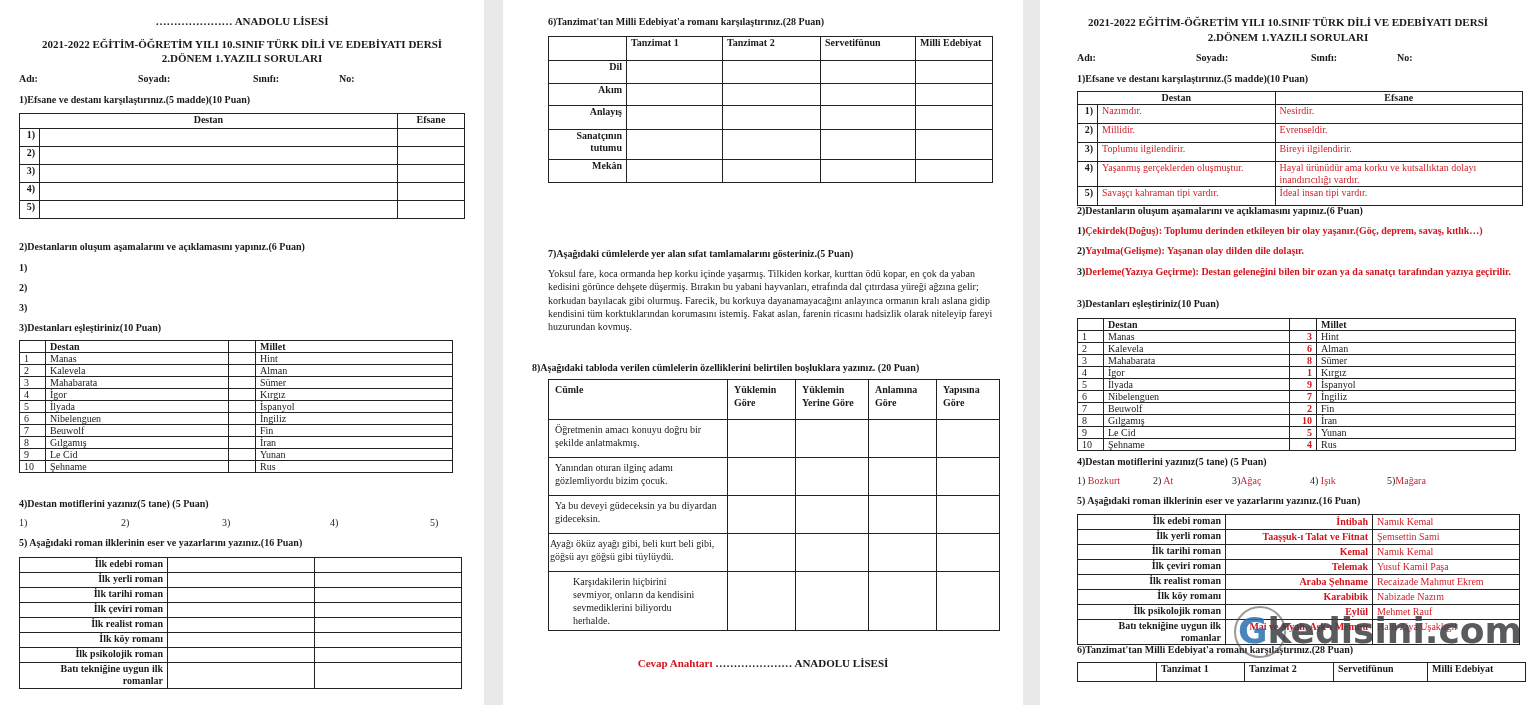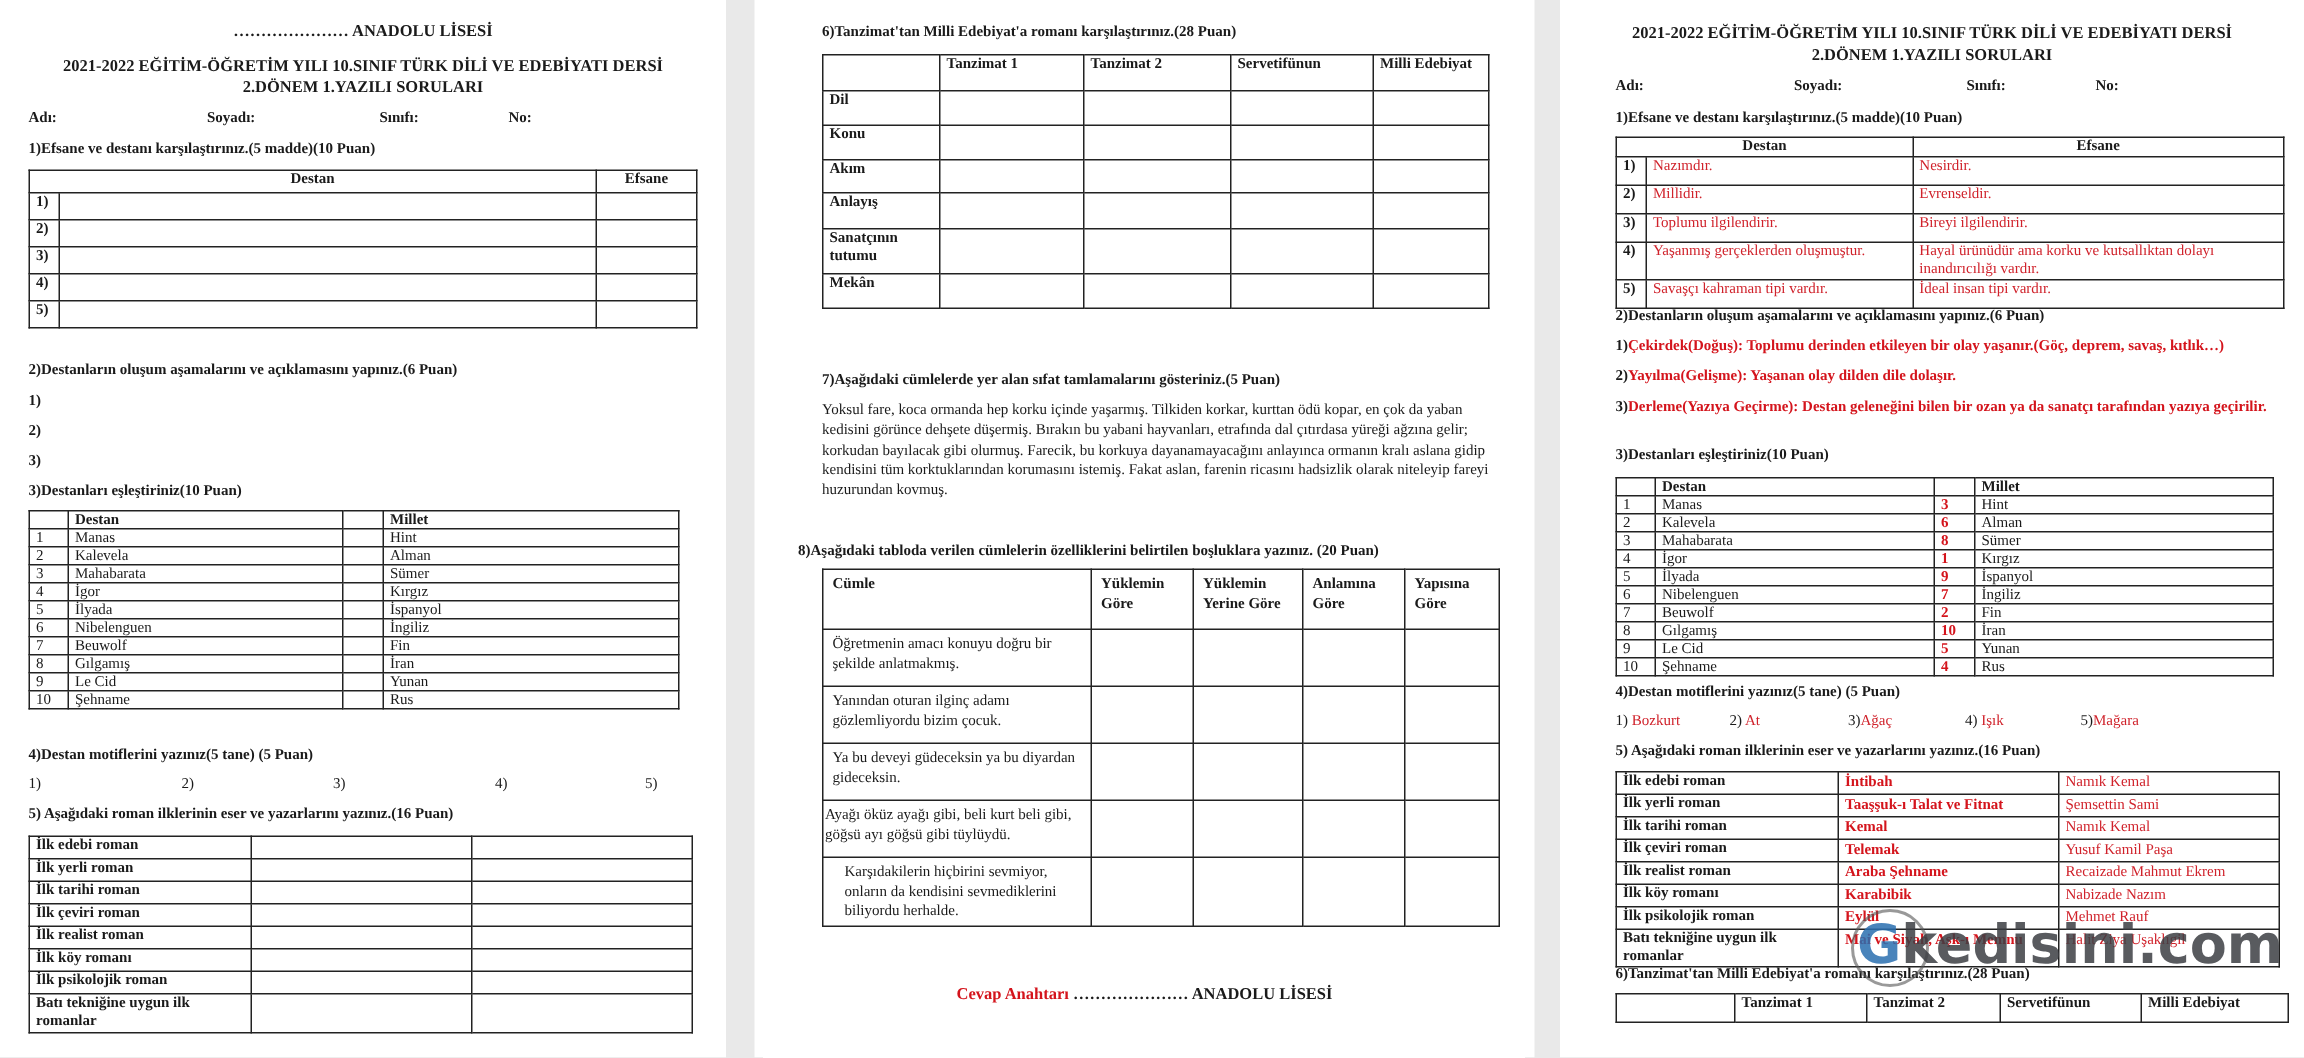--- a/index.html
+++ b/index.html
@@ -2,21 +2,21 @@
 <html><head>
 <meta charset="utf-8">
 <style>
   * { box-sizing: border-box; margin: 0; padding: 0; }
   html, body { width: 1536px; height: 705px; overflow: hidden; background: #e9e9e9; }
   body { position: relative; font-family: "Liberation Serif", "DejaVu Serif", serif; color: #1a1a1a; }
   .page { position: absolute; top: 0; height: 705px; background: #fff; overflow: hidden; }
   #p1 { left: 0; width: 484px; }
   #p2 { left: 503px; width: 520px; }
   #p3 { left: 1040px; width: 496px; }
-  .b { font-weight: bold; }
+  .b { font-weight: bold; text-align: right; }
   .red { color: #d4141c; }
   .redn { color: #d0222b; font-weight: normal; }
   .center { text-align: center; }
   .abs { position: absolute; }
   .t { font-size: 10px; line-height: 12px; }
   .hdr { font-size: 11px; font-weight: bold; line-height: 13px; text-align: center; }
   table { border-collapse: collapse; font-size: 10px; }
   td, th { border: 1px solid #222; padding: 0 4px; vertical-align: top; text-align: left; font-weight: normal; }
   th { font-weight: bold; }
   .q { font-size: 10px; font-weight: bold; line-height: 12px; }
@@ -220,27 +220,20 @@
     </tr>
     </tbody>
       <tbody id="p2q6body">
         <tr style="height:23px">
           <td class="b" style="line-height:12px">Dil</td>
           <td></td>
           <td></td>
           <td></td>
           <td></td>
         </tr>
-        <tr style="height:23px">
-          <td class="b" style="line-height:12px">Konu</td>
-          <td></td>
-          <td></td>
-          <td></td>
-          <td></td>
-        </tr>
         <tr style="height:22px">
           <td class="b" style="line-height:12px">Akım</td>
           <td></td>
           <td></td>
           <td></td>
           <td></td>
         </tr>
         <tr style="height:24px">
           <td class="b" style="line-height:12px">Anlayış</td>
           <td></td>
@@ -302,21 +295,21 @@
           <td></td>
         </tr>
         <tr style="height:38px">
           <td style="padding:3px 1px">Ayağı öküz ayağı gibi, beli kurt beli gibi, göğsü ayı göğsü gibi tüylüydü.</td>
           <td></td>
           <td></td>
           <td></td>
           <td></td>
         </tr>
         <tr style="height:46px">
-          <td style="padding:3px 14px">Karşıdakilerin hiçbirini sevmiyor, onların da kendisini sevmediklerini biliyordu herhalde.</td>
+          <td style="padding:3px 24px">Karşıdakilerin hiçbirini sevmiyor, onların da kendisini sevmediklerini biliyordu herhalde.</td>
           <td></td>
           <td></td>
           <td></td>
           <td></td>
         </tr>
       </tbody>
   </table>
 
   <div class="abs q" style="left:0;top:657px;width:520px;text-align:center;font-size:11px;">
     <span class="red">Cevap Anahtarı</span><span> ………………… ANADOLU LİSESİ</span>

